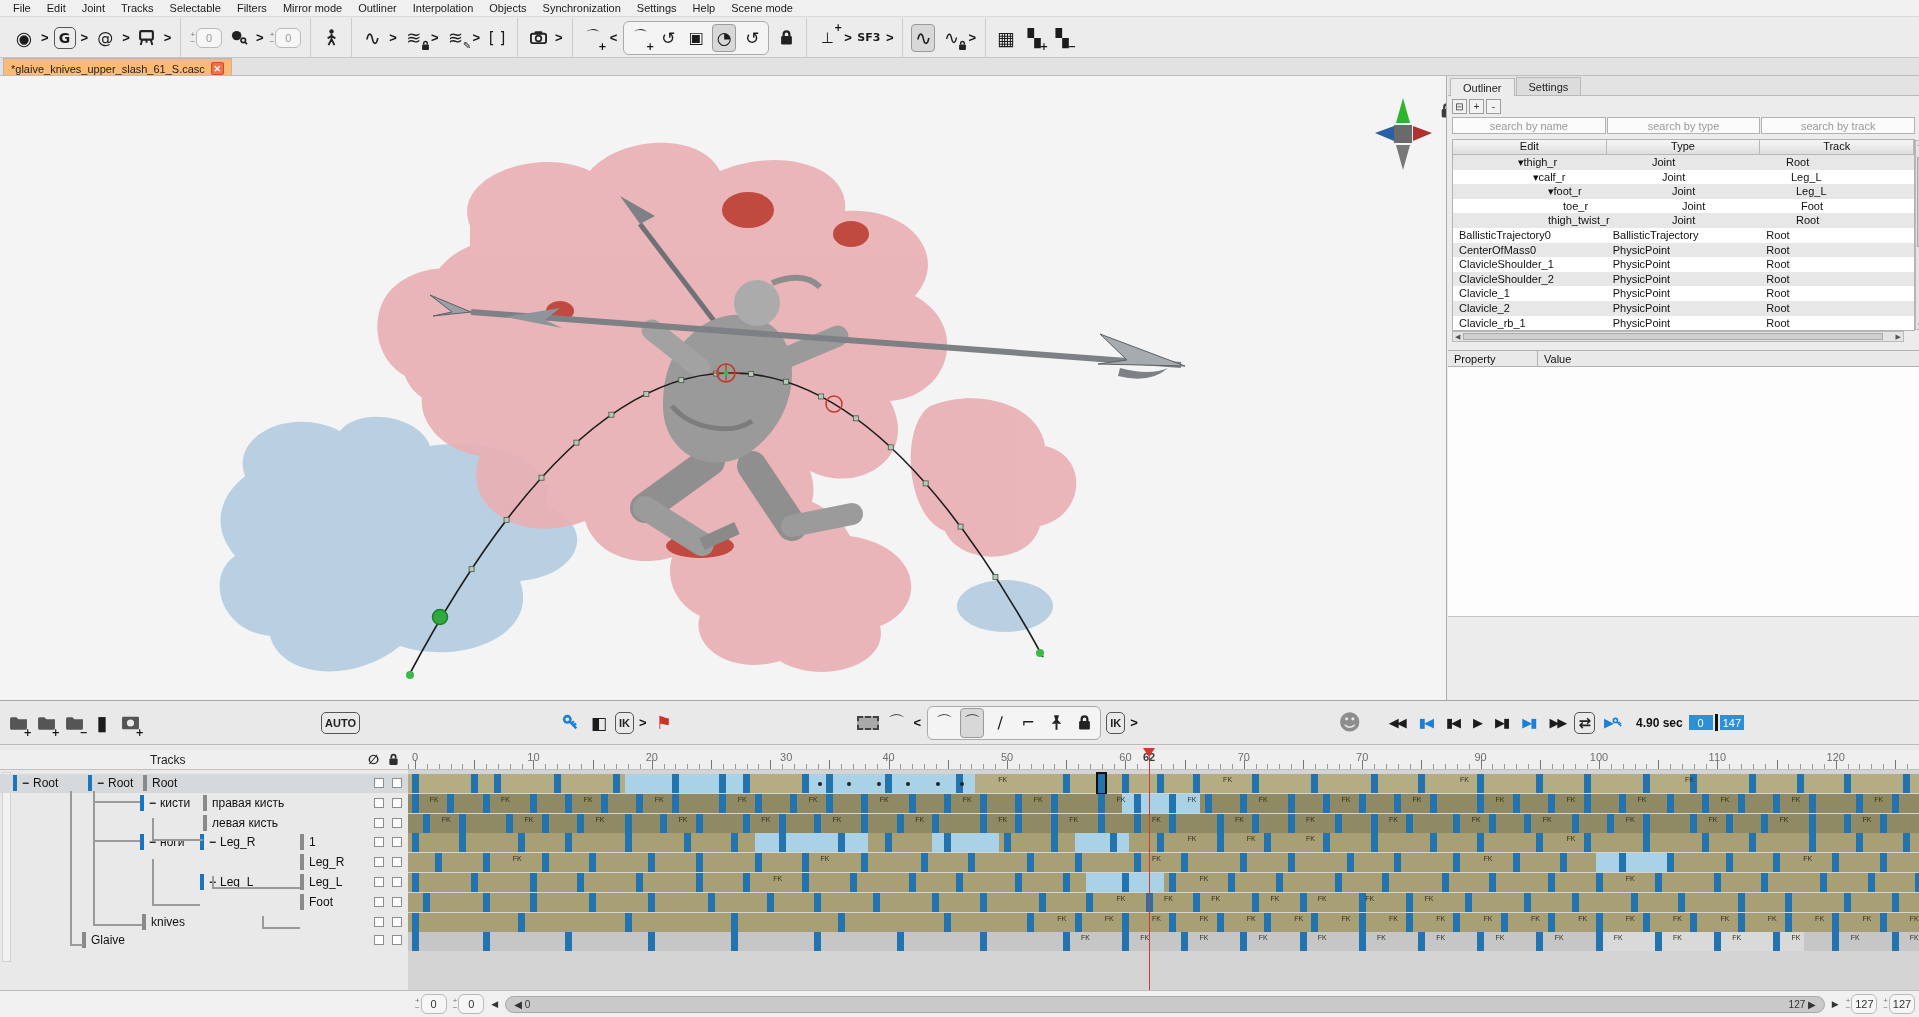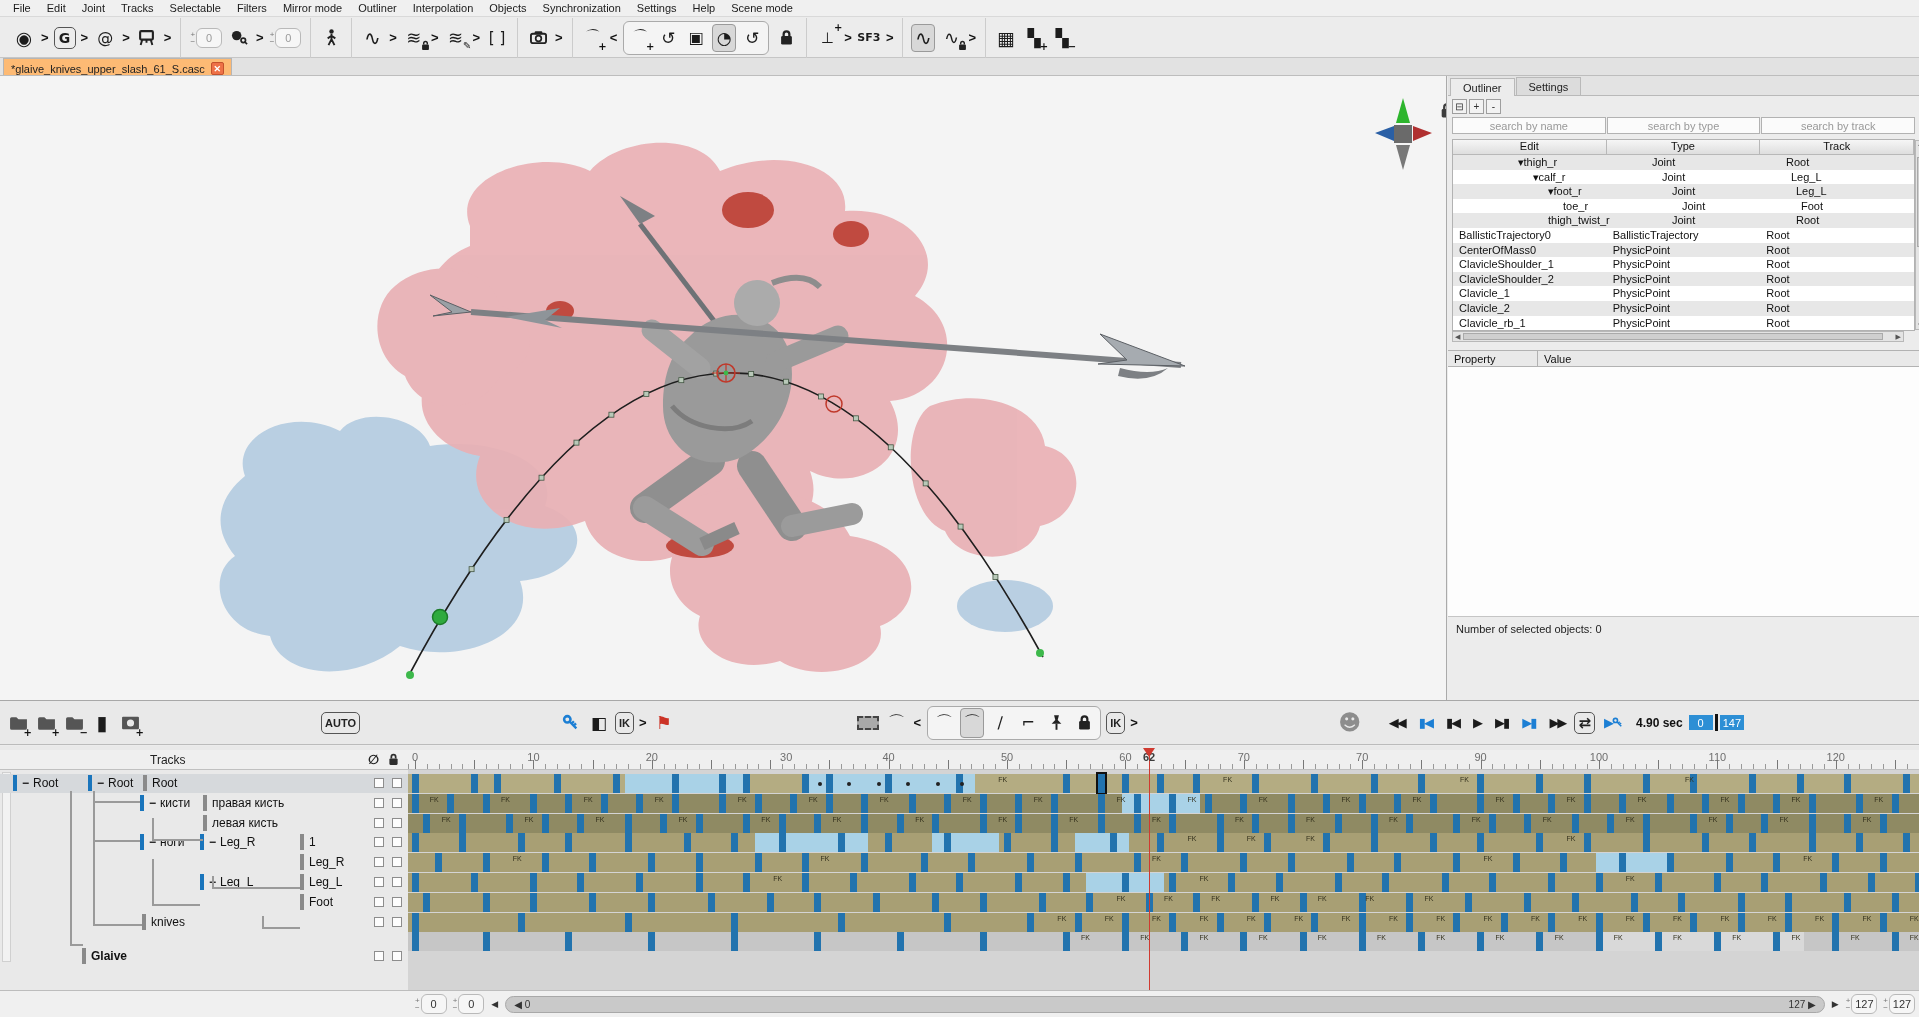--- a/index.html
+++ b/index.html
@@ -496,21 +496,20 @@
       <span>◀</span>
       <div class="hthumb"></div>
       <span>▶</span>
     </div>
     <div class="props">
       <div class="phead">
         <div class="pc1">Property</div>
         <div class="pc2">Value</div>
       </div>
       <div class="pbody"></div>
-      <div class="status-sel">Number of selected objects: 0</div>
     </div>
   </div>
 
   <div class="tl-toolbar" id="tltoolbar">
       <div style="width: 4px; flex: 0 0 auto;"></div>
       <div style="display: flex; align-items: center;">
         <span class="tbi">
           <svg width="19" height="16" class="ic" viewBox="0 0 18 14" style="color: rgb(85, 85, 85); fill: rgb(85, 85, 85);">
             <use href="#i-folder"></use>
           </svg>
@@ -717,21 +716,21 @@
           <span class="cbx" style="left: 392px; top: 4px;"></span>
         </div>
         <div class="ttrow" style="top: 166.6px;">
           <span class="tseg" style="left: 142px; width: 230px;">
             <span class="bar gray"></span>
             <span>knives</span>
           </span>
           <span class="cbx" style="left: 374px; top: 4px;"></span>
           <span class="cbx" style="left: 392px; top: 4px;"></span>
         </div>
-        <div class="ttrow" style="top: 201px; font-weight: bold;">
+        <div class="ttrow" style="top: 185px;">
           <span class="tseg" style="left: 82px; width: 290px;">
             <span class="bar gray"></span>
             <span>Glaive</span>
           </span>
           <span class="cbx" style="left: 374px; top: 4px;"></span>
           <span class="cbx" style="left: 392px; top: 4px;"></span>
         </div>
       </div>
     <div id="gridrows">
         <div class="trow" style="top: 28px; background: rgb(180, 172, 130);">

